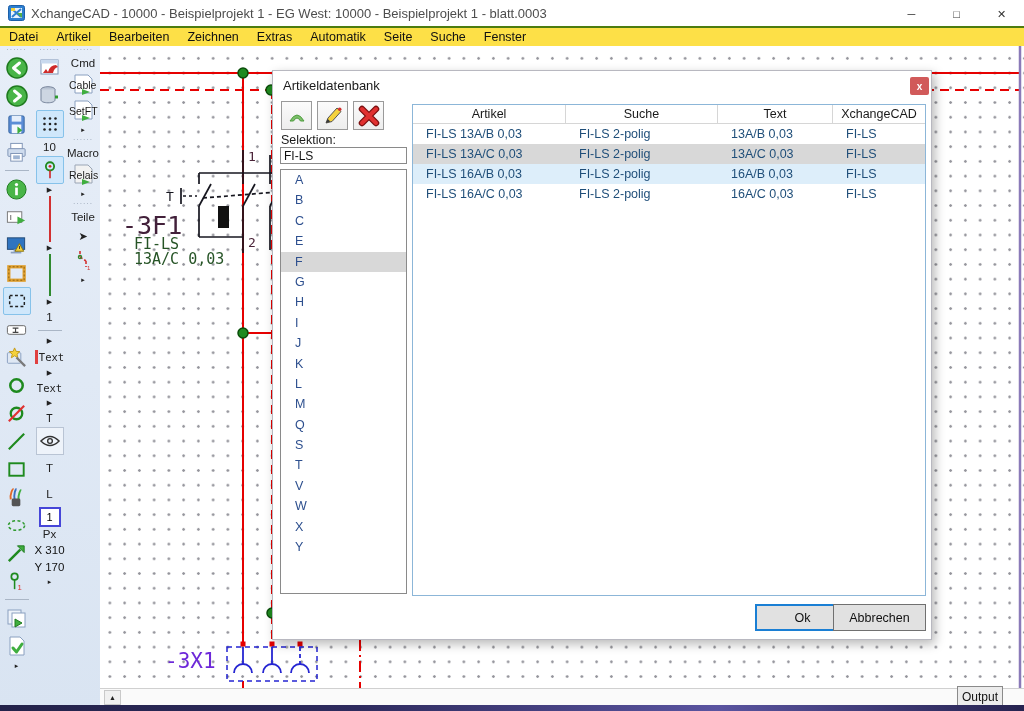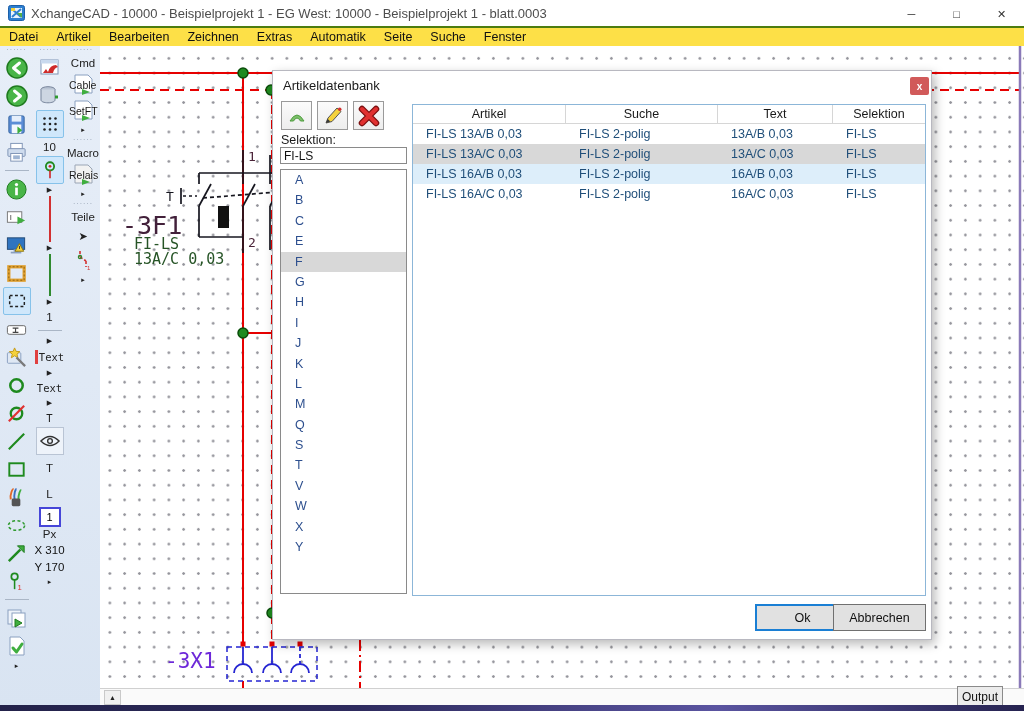--- a/index.html
+++ b/index.html
@@ -480,21 +480,21 @@
       <div class="li">W</div>
       <div class="li">X</div>
       <div class="li">Y</div>
     </div>
 
     <div class="tablewrap">
       <div class="thead">
         <div class="th c0">Artikel</div>
         <div class="th c1">Suche</div>
         <div class="th c2">Text</div>
-        <div class="th c3">Selektion</div>
+        <div class="th c3">XchangeCAD</div>
       </div>
       <div class="tr">
         <div class="td c0">FI-LS 13A/B 0,03</div>
         <div class="td c1">FI-LS 2-polig</div>
         <div class="td c2">13A/B 0,03</div>
         <div class="td c3">FI-LS</div>
       </div>
       <div class="tr rowsel">
         <div class="td c0">FI-LS 13A/C 0,03</div>
         <div class="td c1">FI-LS 2-polig</div>

